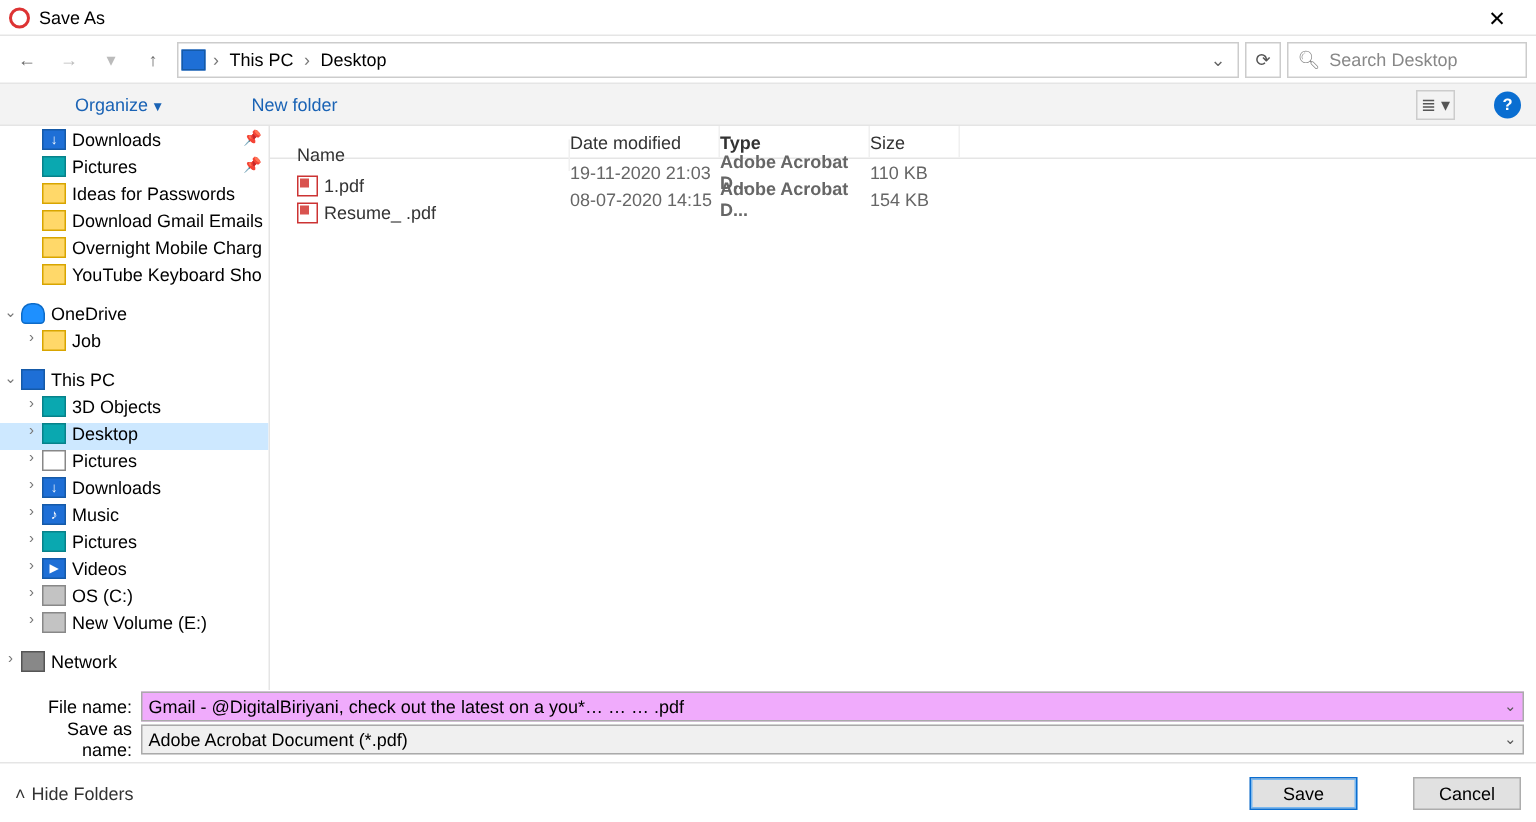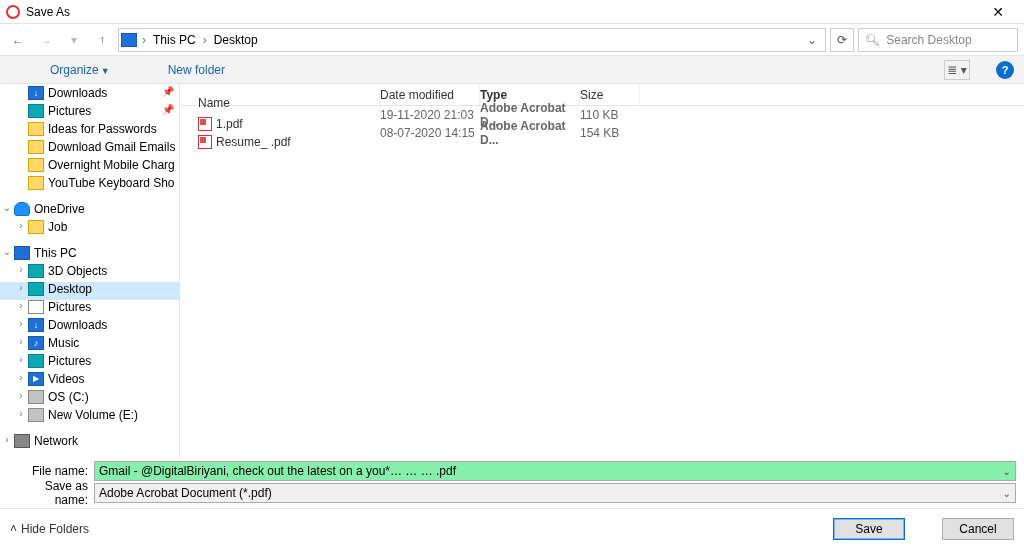--- a/index.html
+++ b/index.html
@@ -70,21 +70,21 @@
   .filerow { display: flex; height: 18px; align-items: center; color:#333; }
   .filerow .col-name { display:flex; align-items:center; gap:4px; }
   .pdf-ico { width:14px; height:14px; border:1px solid #c33; background:#fff; position:relative; }
   .pdf-ico::after { content:""; position:absolute; top:1px; left:1px; width:6px; height:6px; background:#d9534f; }
   .filerow .col-date, .filerow .col-type, .filerow .col-size { color:#666; }
 
   
   .bottom { height: 88px; display:flex; flex-direction:column; }
   .formrow { display:flex; align-items:center; height:22px; padding: 2px 8px; gap:6px; }
   .formrow .lbl { width: 80px; text-align: right; }
-  .formrow .field { flex: 1; height: 20px; border:1px solid #aaa; background:#86efac; display:flex; align-items:center; padding:0 4px; }
+  .formrow .field { flex: 1; height: 20px; border:1px solid #aaa; background:#f0abfc; display:flex; align-items:center; padding:0 4px; }
   .formrow .field.dd { background:#f0f0f0; }
   .formrow .field .ddicon { margin-left:auto; color:#555; font-size:10px; }
 
   .footer { flex:1; display:flex; align-items:center; padding: 0 10px; gap:10px; border-top:1px solid #e5e5e5; margin-top:4px; }
   .footer .hide { display:flex; align-items:center; gap:4px; color:#333; }
   .footer .spacer { flex:1; }
   .winbtn { min-width: 72px; height: 22px; border:1px solid #adadad; background:#e1e1e1; display:flex; align-items:center; justify-content:center; padding:0 12px;margin-left:27px; }
   .winbtn.primary { border-color:#0a6ed1; box-shadow: inset 0 0 0 1px #7ab8ef; }
 </style>
 </head>

